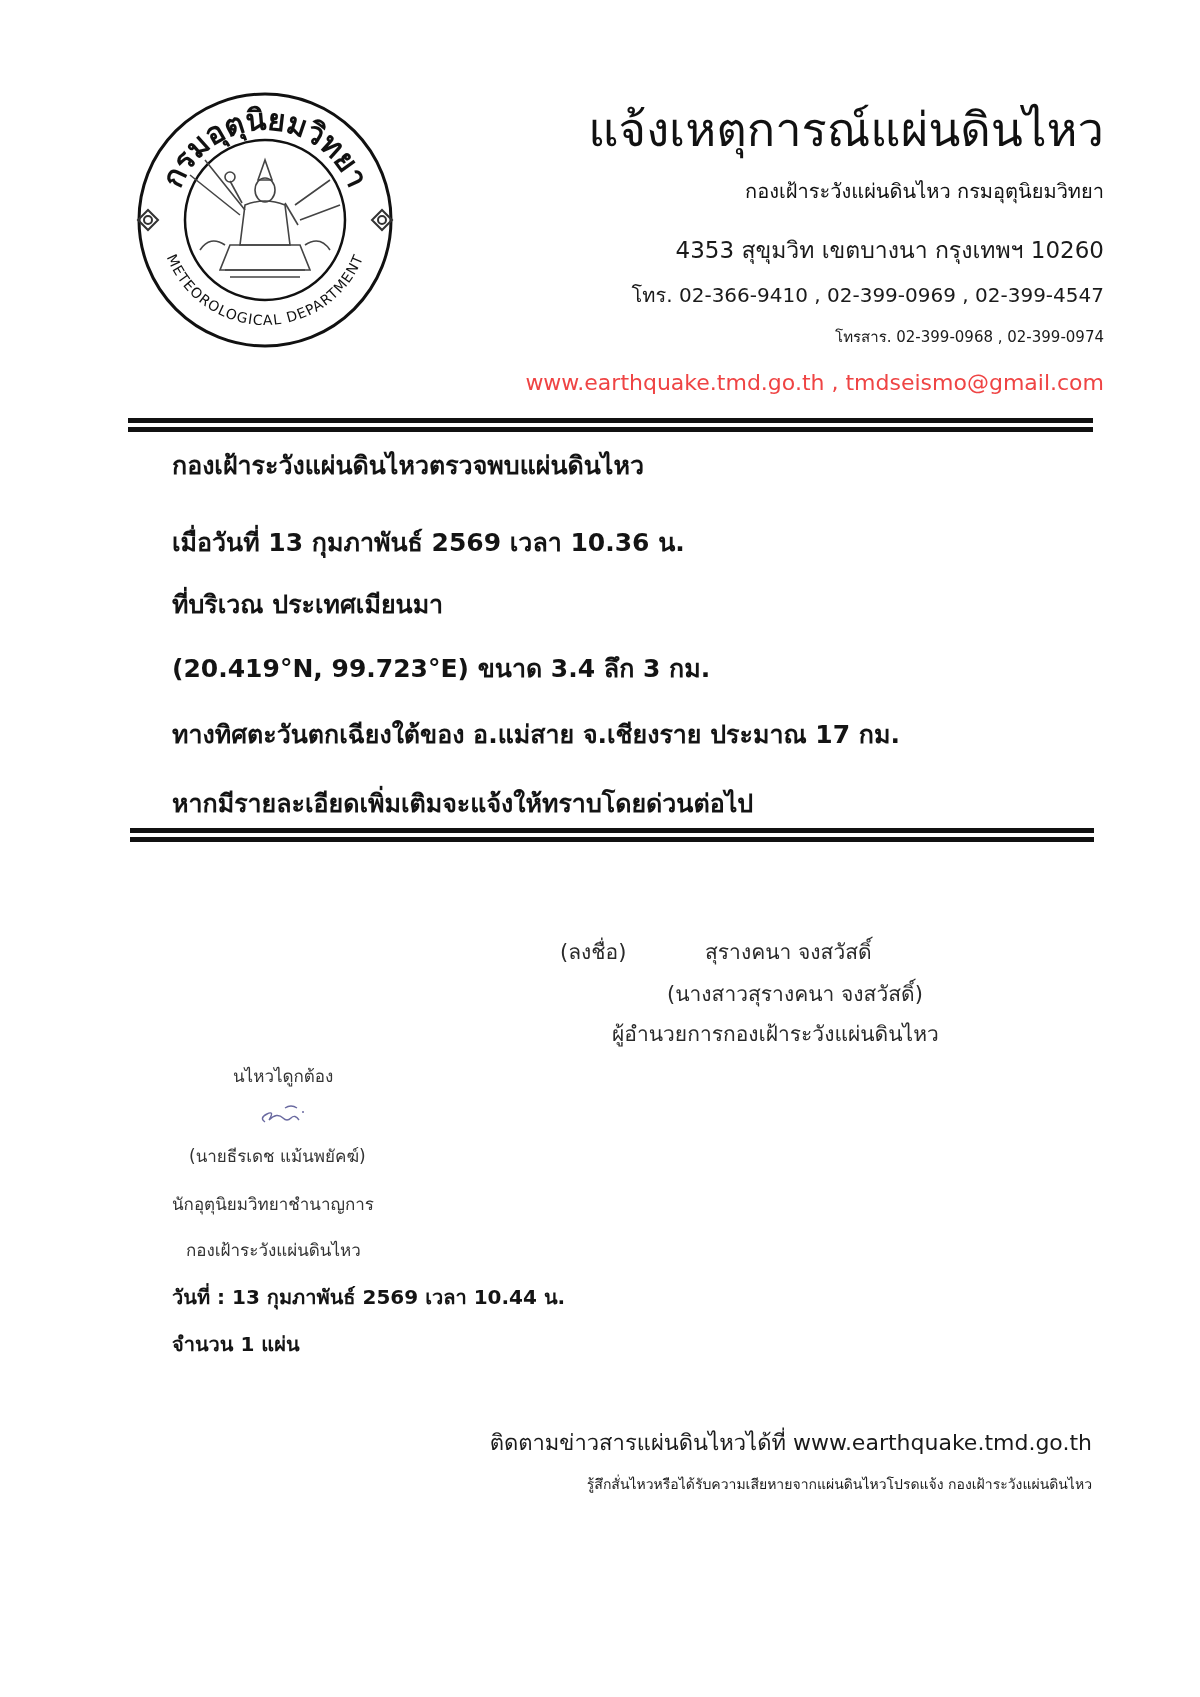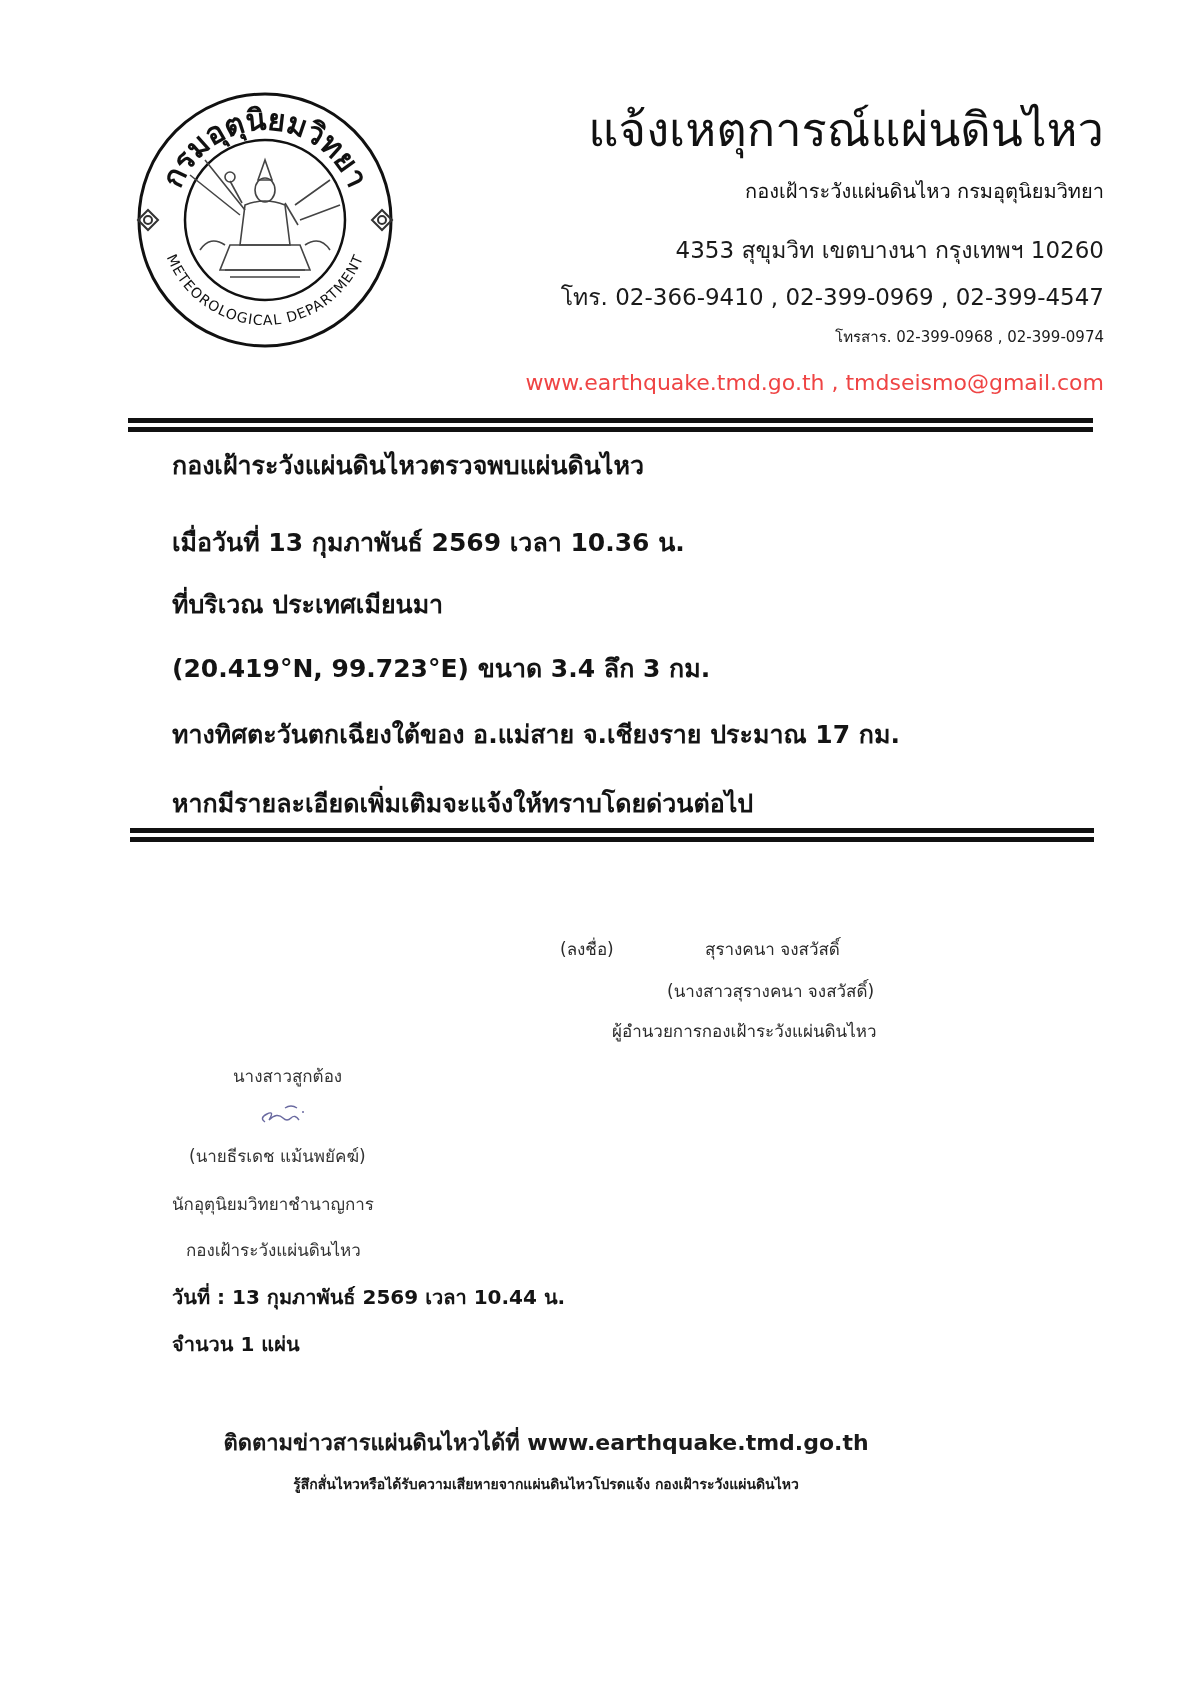--- a/index.html
+++ b/index.html
@@ -7,39 +7,39 @@
          font-family: "DejaVu Sans", "Liberation Sans", sans-serif; color: #141414; }
 
   
   .seal { position: absolute; left: 130px; top: 85px; width: 270px; height: 270px; }
 
   
   .hdr { position: absolute; right: 96px; text-align: right; white-space: nowrap; }
   .title { top: 92px; font-size: 47px; font-weight: 400; letter-spacing: 0px; color: #111; }
   .subtitle { top: 175px; font-size: 20px; color: #111; }
   .addr { top: 232px; font-size: 23px; color: #1a1a1a; }
-  .tel { top: 279px; font-size: 23px; color: #1a1a1a; }
+  .tel { top: 279px; font-size: 20px; color: #1a1a1a; }
   .fax { top: 325px; font-size: 15px; color: #1a1a1a; }
   .web { top: 370px; font-size: 22px; color: #ef4444; }
 
   
   .rule { position: absolute; left: 128px; width: 965px; height: 5px; background: #111; }
 
   
   .body-line { position: absolute; left: 172px; font-size: 25px; font-weight: 700; color: #141414; white-space: nowrap; }
 
   
-  .sig { position: absolute; font-size: 17px; color: #2a2a2a; white-space: nowrap; }
+  .sig { position: absolute; font-size: 21px; color: #2a2a2a; white-space: nowrap; }
 
   
   .cc { position: absolute; font-size: 17px; color: #333; white-space: nowrap; }
   .meta { position: absolute; left: 172px; font-size: 20px; font-weight: 700; color: #141414; white-space: nowrap; }
 
   
-  .foot { position: absolute; left: 0; width: 1092px; text-align: center; white-space: nowrap; font-weight: 700; color: #1a1a1a; }
+  .foot { position: absolute; left: 0; width: 1092px; text-align: right; white-space: nowrap; font-weight: 400; color: #1a1a1a; }
 </style>
 </head>
 <body>
 
 <div class="seal">
   <svg width="270" height="270" viewBox="0 0 270 270">
     <defs>
       <path id="topArc" d="M 45 135 A 90 90 0 0 1 225 135"></path>
       <path id="botArc" d="M 30 135 A 105 105 0 0 0 240 135"></path>
     </defs>
@@ -92,21 +92,21 @@
 <div class="body-line" style="top:783px;">หากมีรายละเอียดเพิ่มเติมจะแจ้งให้ทราบโดยด่วนต่อไป</div>
 
 <div class="rule" style="top:828px; left:130px; width:964px;"></div>
 <div class="rule" style="top:837px; left:130px; width:964px;"></div>
 
 <div class="sig" style="left:560px; top:935px;">(ลงชื่อ)</div>
 <div class="sig" style="left:705px; top:935px;">สุรางคนา จงสวัสดิ์</div>
 <div class="sig" style="left:667px; top:977px;">(นางสาวสุรางคนา จงสวัสดิ์)</div>
 <div class="sig" style="left:612px; top:1017px;">ผู้อำนวยการกองเฝ้าระวังแผ่นดินไหว</div>
 
-<div class="cc" style="left:233px; top:1062px;">นางสาวสูกต้อง</div>
+<div class="cc" style="left:233px; top:1062px;">นไหวไดูกต้อง</div>
 <div style="position:absolute; left:255px; top:1100px; width:60px; height:32px;">
   <svg width="60" height="32" viewBox="0 0 60 32">
     <path d="M10 22 Q4 18 12 14 Q20 10 14 20 Q22 12 28 18 Q32 22 36 18 Q40 14 44 20 M30 8 Q36 4 42 8" fill="none" stroke="#6a6aa0" stroke-width="1.4"></path>
     <circle cx="48" cy="12" r="1" fill="#6a6aa0"></circle>
   </svg>
 </div>
 <div class="cc" style="left:189px; top:1142px;">(นายธีรเดช แม้นพยัคฆ์)</div>
 <div class="cc" style="left:172px; top:1190px;">นักอุตุนิยมวิทยาชำนาญการ</div>
 <div class="cc" style="left:186px; top:1236px;">กองเฝ้าระวังแผ่นดินไหว</div>
 

